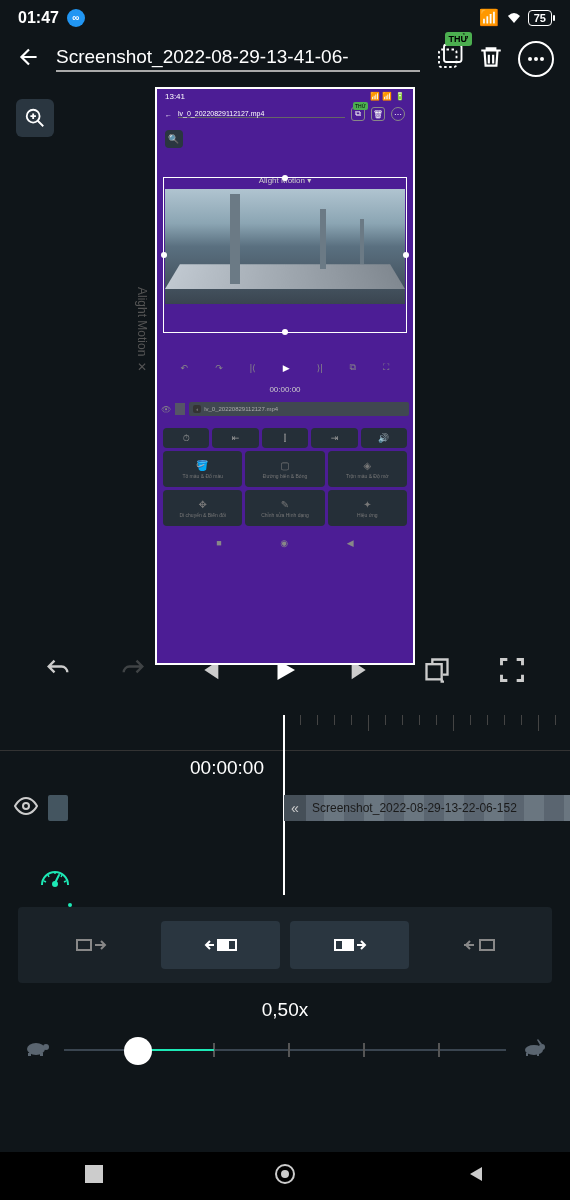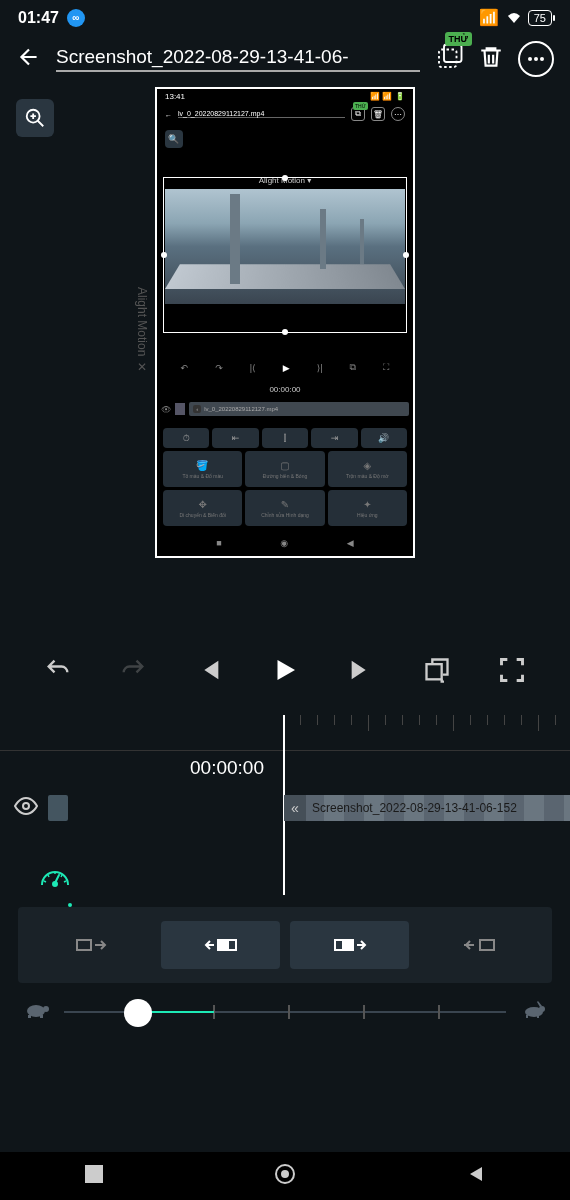--- a/index.html
+++ b/index.html
@@ -1,30 +1,30 @@
 <!DOCTYPE html>
 <html><head>
 <meta charset="utf-8">
 <style>
 * { margin: 0; padding: 0; box-sizing: border-box; font-family: -apple-system, sans-serif; }
 body { background: #0f1519; color: #fff; width: 570px; height: 1200px; overflow: hidden; position: relative; }
 .status-bar { display: flex; justify-content: space-between; align-items: center; padding: 8px 18px 4px; font-size: 16px; font-weight: 600; }
 .status-left { display: flex; align-items: center; gap: 8px; }
 .status-right { display: flex; align-items: center; gap: 6px; }
 .bt-icon { width: 18px; height: 18px; background: #2196f3; border-radius: 50%; display: flex; align-items: center; justify-content: center; font-size: 10px; }
-.battery-box { border: 1.5px solid #fff; border-radius: 4px; padding: 1px 5px; font-size: 11px; font-weight: 400; position: relative; }
+.battery-box { border: 1.5px solid #fff; border-radius: 4px; padding: 1px 5px; font-size: 11px; font-weight: 700; position: relative; }
 .battery-box::after { content: ''; position: absolute; right: -4px; top: 4px; width: 2px; height: 6px; background: #fff; border-radius: 1px; }
 .top-bar { display: flex; align-items: center; gap: 14px; padding: 10px 16px; }
 .top-title { flex: 1; font-size: 19px; font-weight: 400; border-bottom: 2px solid #aaa; padding-bottom: 2px; white-space: nowrap; overflow: hidden; }
 .icon-circle { width: 36px; height: 36px; border: 2px solid #fff; border-radius: 50%; display: flex; align-items: center; justify-content: center; }
 .badge-wrap { position: relative; }
 .badge { position: absolute; top: -10px; right: -8px; background: #4caf50; color: #000; font-size: 9px; font-weight: 700; padding: 2px 4px; border-radius: 3px; }
 .canvas-area { position: relative; height: 550px; }
 .zoom-btn { position: absolute; top: 12px; left: 16px; width: 38px; height: 38px; background: #2a3640; border-radius: 6px; display: flex; align-items: center; justify-content: center; }
-.preview-frame { position: absolute; top: 0; left: 155px; width: 260px; height: 471px; border: 2px solid #fff; background: #000000; }
+.preview-frame { position: absolute; top: 0; left: 155px; width: 260px; height: 578px; border: 2px solid #fff; background: #4c1d95; }
 .pf-status { display: flex; justify-content: space-between; padding: 3px 8px; font-size: 8px; }
 .pf-header { display: flex; align-items: center; gap: 6px; padding: 3px 8px; font-size: 7px; }
 .pf-header-title { flex: 1; border-bottom: 1px solid #666; }
 .pf-small-icon { width: 14px; height: 14px; border: 1px solid #888; border-radius: 3px; display: flex; align-items: center; justify-content: center; font-size: 8px; }
 .pf-small-circle { width: 14px; height: 14px; border: 1px solid #888; border-radius: 50%; font-size: 8px; display: flex; align-items: center; justify-content: center; }
 .pf-badge { position: absolute; top: -6px; right: -4px; background: #4caf50; font-size: 5px; padding: 1px 2px; border-radius: 2px; color: #000; }
 .pf-zoom { margin: 6px 0 0 8px; width: 18px; height: 18px; background: #2a3640; border-radius: 4px; display: flex; align-items: center; justify-content: center; font-size: 9px; }
 .pf-watermark { text-align: center; font-size: 8px; color: #ccc; margin-top: 28px; }
 .pf-video { margin: 4px 8px; height: 115px; background: linear-gradient(180deg, #b0c4d0 0%, #8ba5b3 30%, #5a7080 50%, #3a4550 100%); position: relative; overflow: hidden; }
 .bridge-tower { position: absolute; background: #6b7a85; }
@@ -257,21 +257,21 @@
   <div class="playhead"></div>
   <div class="time-display">00:00:00</div>
   <div class="track-row">
     <div class="eye-btn"><svg width="24" height="24" viewBox="0 0 24 24" fill="none" stroke="#ccc" stroke-width="2">
           <path d="M1 12s4-8 11-8 11 8 11 8-4 8-11 8-11-8-11-8z"></path>
           <circle cx="12" cy="12" r="3"></circle>
         </svg></div>
     <div class="track-thumb"></div>
     <div class="clip">
       <div class="clip-handle">«</div>
-      <span>Screenshot_2022-08-29-13-41-06-152</span>
+      <span>Screenshot_2022-08-29-13-22-06-152</span>
     </div>
   </div>
 </div>
 
 <div class="speed-panel">
   <div class="speed-icon"><svg width="34" height="24" viewBox="0 0 34 24" fill="none" stroke="#1de9b6" stroke-width="2">
         <path d="M4 20a13 13 0 0126 0"></path>
         <path d="M17 18l4-8" stroke-linecap="round"></path>
         <circle cx="17" cy="19" r="2" fill="#1de9b6"></circle>
         <path d="M6 16l2 1M28 16l-2 1M10 10l1 2M24 10l-1 2M17 7v2" stroke-width="1.5"></path>
@@ -298,20 +298,21 @@
           <path d="M24 12h8M28 8l4 4-4 4"></path>
         </svg>
       </button>
     <button class="speed-btn">
         <svg width="34" height="24" viewBox="0 0 34 24" fill="none" stroke="#888" stroke-width="2">
           <path d="M2 12h10M8 8l-4 4 4 4"></path>
           <rect x="18" y="7" width="14" height="10"></rect>
         </svg>
       </button>
   </div>
+  <div class="speed-val">0,50x</div>
   <div class="slider-wrap">
     <div><svg width="26" height="18" viewBox="0 0 26 18" fill="#5a6570">
           <ellipse cx="12" cy="10" rx="9" ry="6"></ellipse>
           <circle cx="22" cy="8" r="3"></circle>
           <rect x="4" y="14" width="3" height="3"></rect>
           <rect x="16" y="14" width="3" height="3"></rect>
         </svg></div>
     <div class="slider-track">
       <div class="slider-line"></div>
       <div class="slider-notch" style="left:149px"></div>

